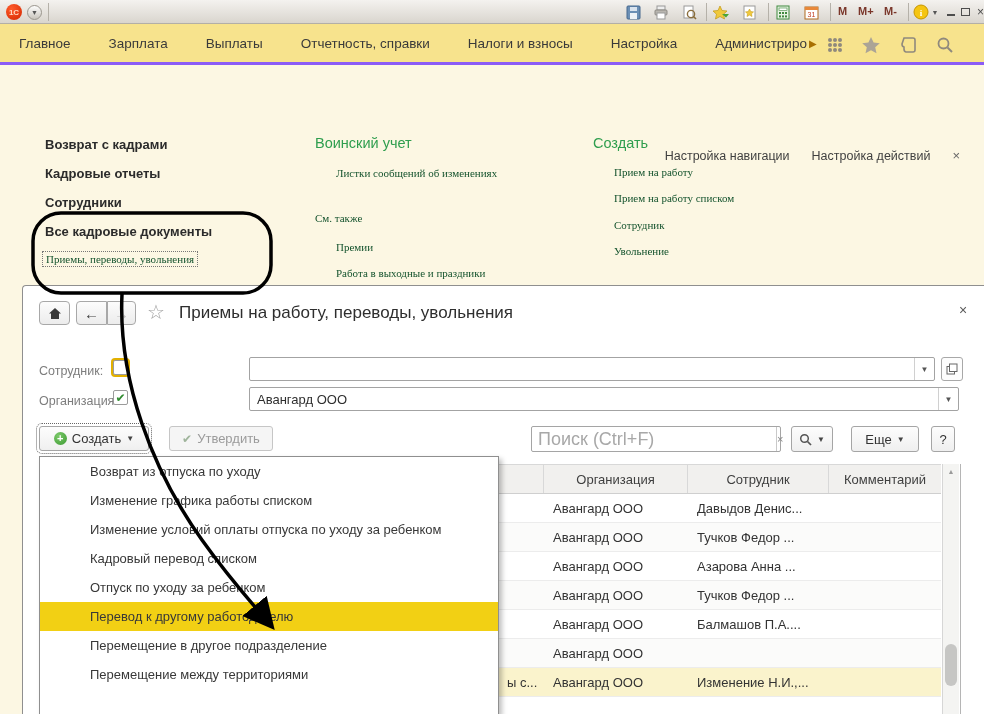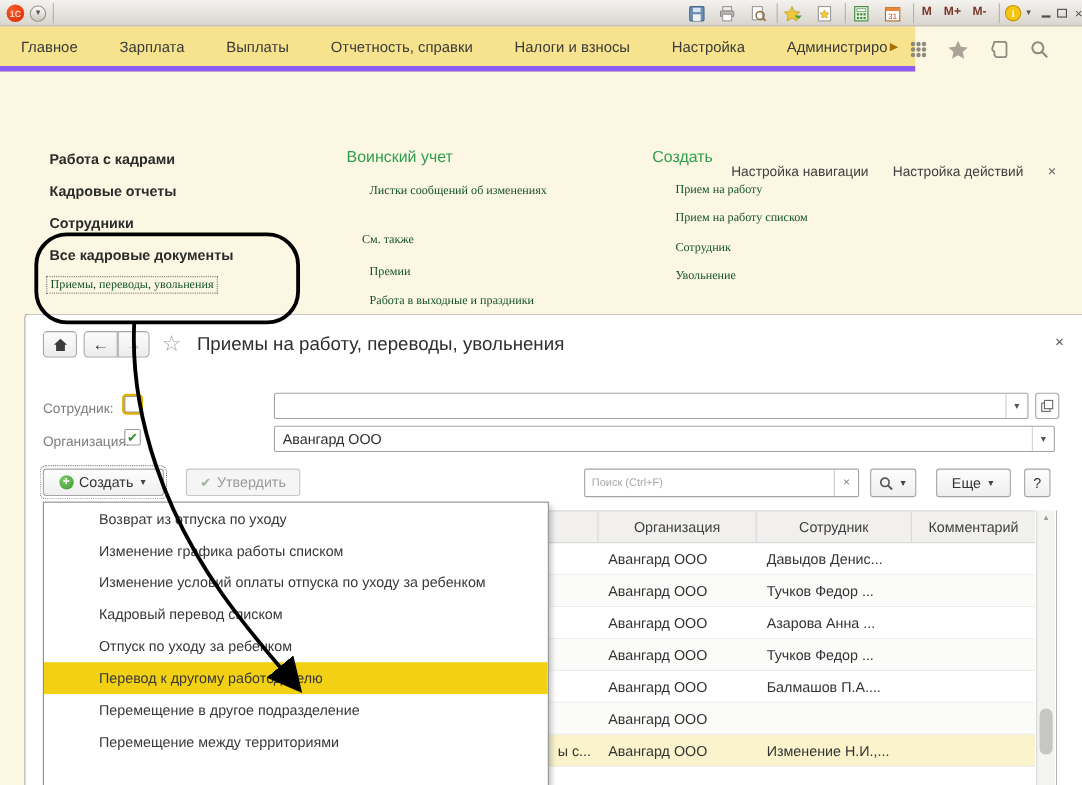--- a/index.html
+++ b/index.html
@@ -19,22 +19,22 @@
   .tb-sep { position:absolute; top:3px; width:1px; height:18px; background:#b5b1a9; }
   .tb-title { position:absolute; left:58px; top:5px; font-size:12px; color:#1f1f1f; white-space:nowrap; }
   .tb-ico { position:absolute; top:3px; width:18px; height:18px; display:flex; align-items:center; justify-content:center; }
   .tb-m { position:absolute; top:5px; font-size:11px; font-weight:bold; color:#7a362a; }
   .win-btn { position:absolute; top:5px; width:13px; height:13px; display:flex; align-items:center; justify-content:center;
     color:#4d4d4d; font-size:12px; }
   .win-min-bar { width:8px; height:2px; background:#4d4d4d; margin-top:6px;}
   .win-max-box { width:9px; height:8px; border:1.5px solid #4d4d4d; }
 
   
-  .tabbar { position:absolute; left:0; top:24px; width:832px; height:41px; background:#f7e38d;
-    border-bottom:5px solid #8b5cf6; display:flex; align-items:stretch; z-index:4; }
+  .tabbar { position:absolute; left:0; top:24px; width:984px; height:41px; background:#f7e38d;
+    border-bottom:3px solid #8b5cf6; display:flex; align-items:stretch; z-index:4; }
   .tab { padding:0 19px; display:flex; align-items:center; font-size:13.5px; color:#3a3a3a; white-space:nowrap; }
   .tab.active { background:#fefefe; color:#333; text-decoration:underline; }
   .tab-chevron { display:flex; align-items:center; color:#a86f00; font-size:10px; padding-right:4px; }
   .tab-ico { position:absolute; top:12px; width:26px; height:18px; display:flex; align-items:center; justify-content:center; }
 
   
   .workspace { position:absolute; left:0; top:65px; width:984px; height:649px; background:#fcf7e3; }
   .nav-settings { position:absolute; top:83px; right:24px; font-size:12.5px; color:#3f3f3f; display:flex; gap:22px; align-items:center;}
   .nav-close { color:#666; font-size:13px; }
   .nav-bold { position:absolute; font-size:13px; font-weight:bold; color:#2b2b2b; white-space:nowrap; }
@@ -61,21 +61,21 @@
   .sqbtn { position:absolute; height:24px; border:1px solid #a8a8a8; border-radius:3px; background:#fdfdfd;
     display:flex; align-items:center; justify-content:center; }
   .toolbtn { position:absolute; top:140px; height:25px; border:1px solid #a5a5a5; border-radius:3px;
     background:linear-gradient(#fdfdfd,#efefef); display:flex; align-items:center; justify-content:center;
     font-size:13px; color:#333; gap:5px; }
   .plus-ico { width:13px; height:13px; border-radius:50%; background:radial-gradient(circle at 35% 30%,#7cc96a,#3c9a32);
     color:#fff; font-size:11px; line-height:12px; text-align:center; font-weight:bold; }
   .caret { font-size:8px; color:#444; }
   .search-wrap { position:absolute; left:508px; top:140px; width:250px; height:26px; border:1px solid #a5a5a5;
     border-radius:2px; background:#fff; display:flex; }
-  .search-wrap input { flex:1; border:none; outline:none; font-family:"Liberation Sans",sans-serif; font-size:10px;
+  .search-wrap input { flex:1; border:none; outline:none; font-family:"Liberation Sans",sans-serif; font-size:18px;
     padding:0 6px; color:#333; background:transparent; }
   .search-wrap input::placeholder { color:#a8a8a8; }
   .search-clear { width:22px; border-left:1px solid #c9c9c9; display:flex; align-items:center; justify-content:center;
     color:#888; font-size:11px; }
 
   
   .table { position:absolute; left:475px; top:178px; width:443px; }
   .thead { display:grid; grid-template-columns:46px 144px 141px 112px; height:30px; background:#f1f0ee;
     border-bottom:1px solid #cfcfcf; border-top:1px solid #d8d8d8; }
   .thead .c { border-right:1px solid #d8d8d8; display:flex; align-items:center; justify-content:center;
@@ -231,29 +231,29 @@
   </div>
 </div>
 
 <div class="workspace">
   <div class="nav-settings">
     <span>Настройка навигации</span>
     <span>Настройка действий</span>
     <span class="nav-close">×</span>
   </div>
 
-  <div class="nav-bold" style="left:45px; top:72px">Работа с кадрами</div>
+  <div class="nav-bold" style="left:45px; top:72px">Возврат с кадрами</div>
   <div class="nav-bold" style="left:45px; top:101px">Кадровые отчеты</div>
   <div class="nav-bold" style="left:45px; top:130px">Сотрудники</div>
   <div class="nav-bold" style="left:45px; top:159px">Все кадровые документы</div>
   <div class="nav-link dotted" style="left:42px; top:186px">Приемы, переводы, увольнения</div>
 
   <div class="nav-head" style="left:315px; top:70px">Воинский учет</div>
   <div class="nav-link" style="left:336px; top:102px">Листки сообщений об изменениях</div>
-  <div class="nav-link" style="left:329px; top:147px">См. также</div>
+  <div class="nav-link" style="left:315px; top:147px">См. также</div>
   <div class="nav-link" style="left:336px; top:176px">Премии</div>
   <div class="nav-link" style="left:336px; top:202px">Работа в выходные и праздники</div>
 
   <div class="nav-head" style="left:593px; top:70px">Создать</div>
   <div class="nav-link" style="left:614px; top:101px">Прием на работу</div>
   <div class="nav-link" style="left:614px; top:127px">Прием на работу списком</div>
   <div class="nav-link" style="left:614px; top:154px">Сотрудник</div>
   <div class="nav-link" style="left:614px; top:180px">Увольнение</div>
 </div>
 

